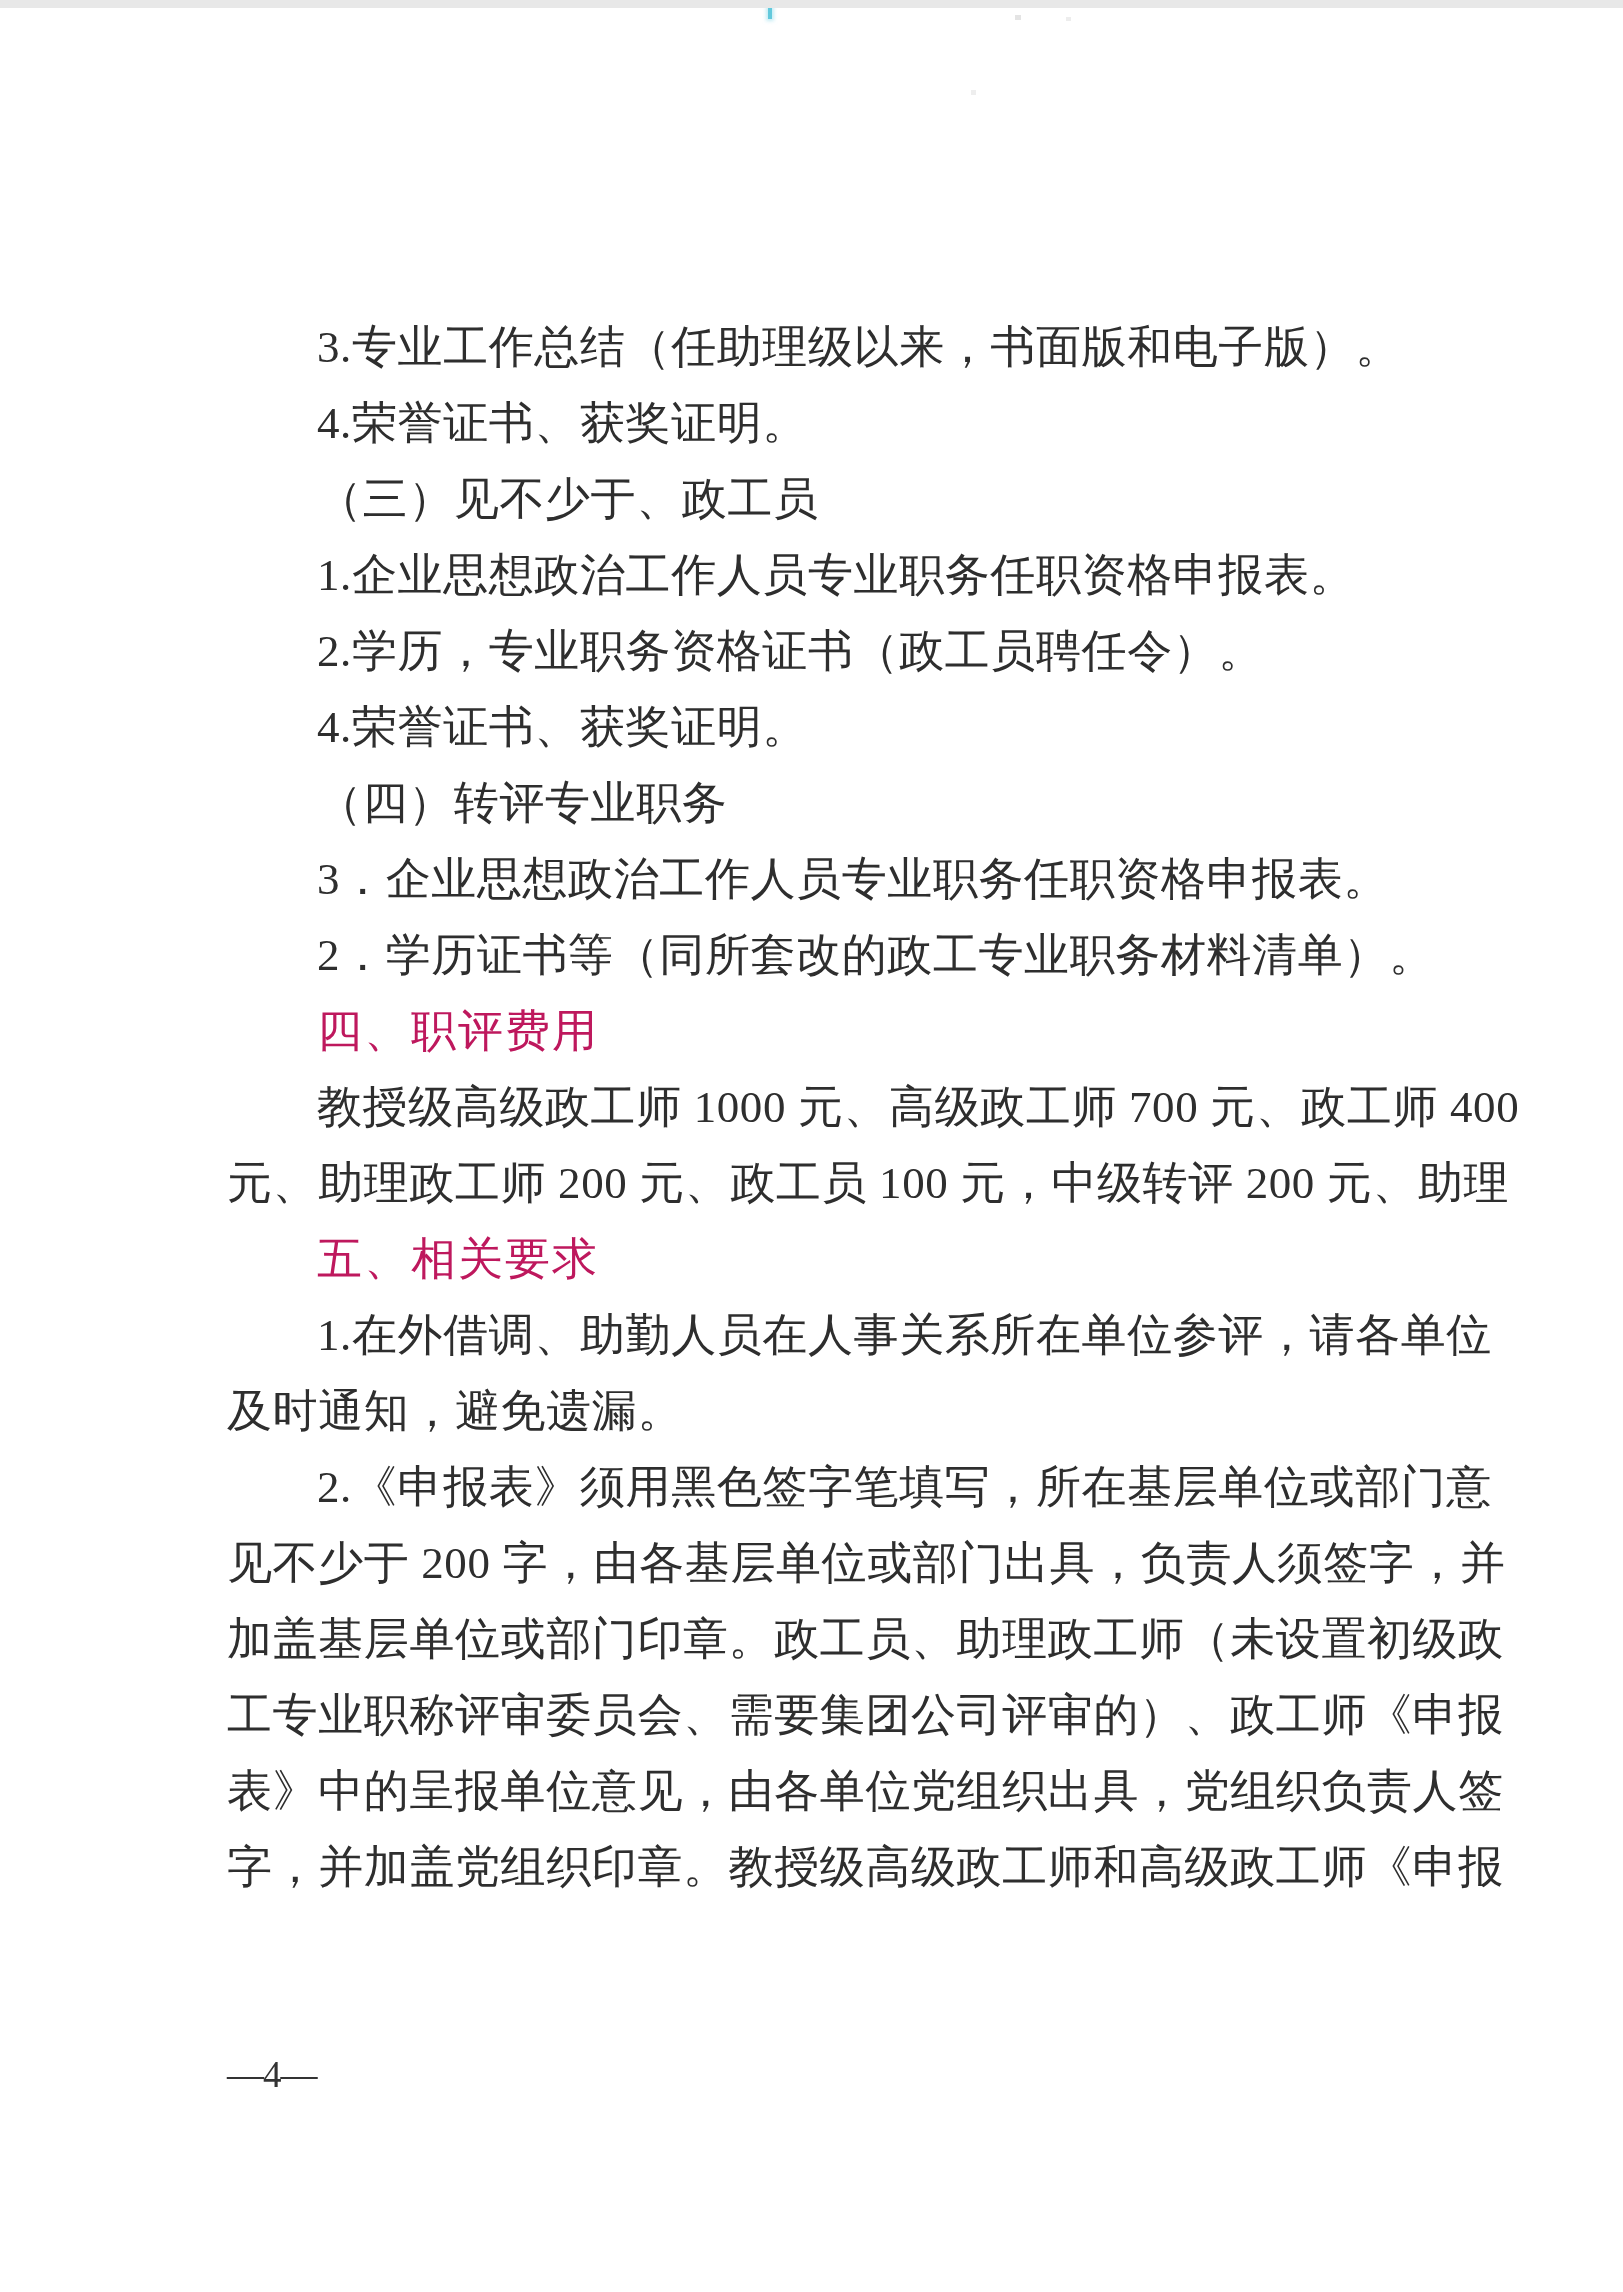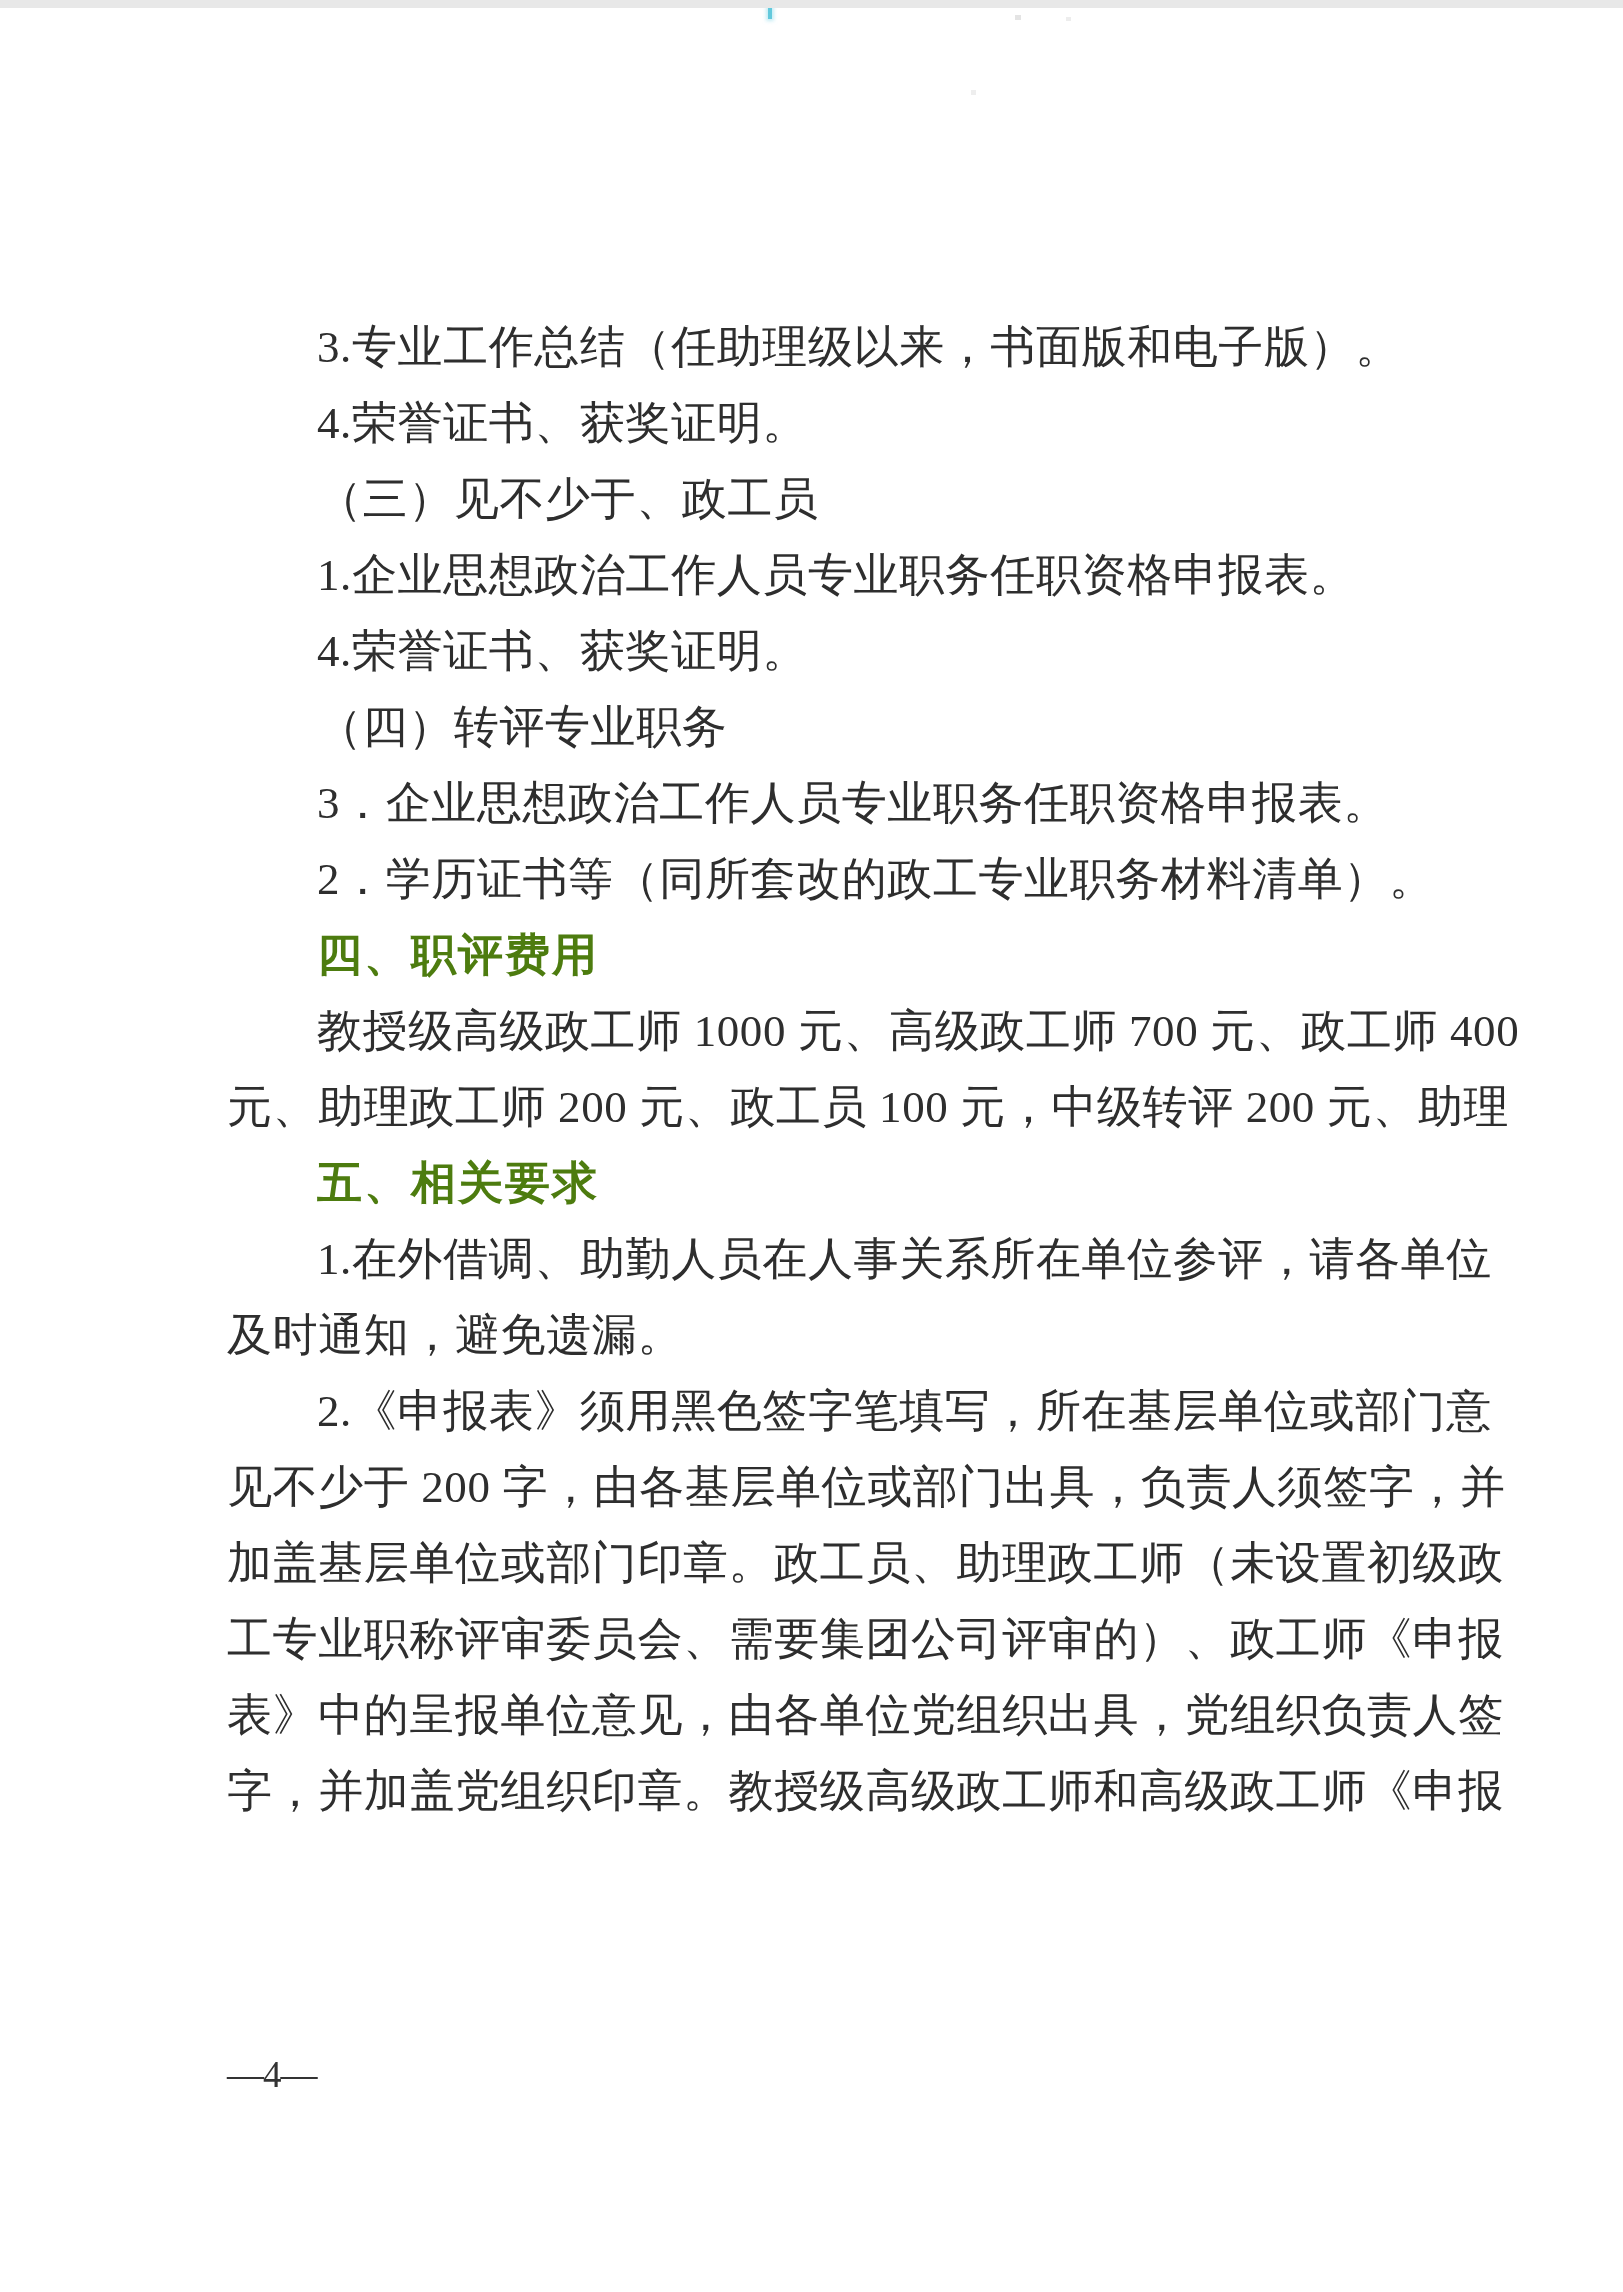--- a/index.html
+++ b/index.html
@@ -22,22 +22,22 @@
     letter-spacing:0.6px;
   }
   .ln{
     height:76px;
     line-height:48px;
     white-space:nowrap;
   }
   .indent{ text-indent:90px; }
   .heading{
     font-family:"Liberation Sans","DejaVu Sans",sans-serif;
-    font-weight:700;
-    color:#4d7c0f;
+    font-weight:400;
+    color:#be185d;
     letter-spacing:2px;
   }
   .footer{
     position:absolute;
     left:227px;
     top:2047px;
     font-size:37px;
     color:#333333;
     letter-spacing:-1px;
     line-height:39px;
@@ -70,20 +70,21 @@
   <div class="artifact speck-c"></div>
   <div class="artifact bottom-smudge"></div>
   <div class="artifact speck-d"></div>
   <div class="artifact speck-e"></div>
 
   <div class="content">
     <div class="ln indent">3.专业工作总结（任助理级以来，书面版和电子版）。</div>
     <div class="ln indent">4.荣誉证书、获奖证明。</div>
     <div class="ln indent">（三）见不少于、政工员</div>
     <div class="ln indent">1.企业思想政治工作人员专业职务任职资格申报表。</div>
+    <div class="ln indent">2.学历，专业职务资格证书（政工员聘任令）。</div>
     <div class="ln indent">4.荣誉证书、获奖证明。</div>
     <div class="ln indent">（四）转评专业职务</div>
     <div class="ln indent">3．企业思想政治工作人员专业职务任职资格申报表。</div>
     <div class="ln indent">2．学历证书等（同所套改的政工专业职务材料清单）。</div>
     <div class="ln indent heading">四、职评费用</div>
     <div class="ln indent">教授级高级政工师 1000 元、高级政工师 700 元、政工师 400</div>
     <div class="ln">元、助理政工师 200 元、政工员 100 元，中级转评 200 元、助理</div>
     <div class="ln indent heading">五、相关要求</div>
     <div class="ln indent">1.在外借调、助勤人员在人事关系所在单位参评，请各单位</div>
     <div class="ln">及时通知，避免遗漏。</div>

